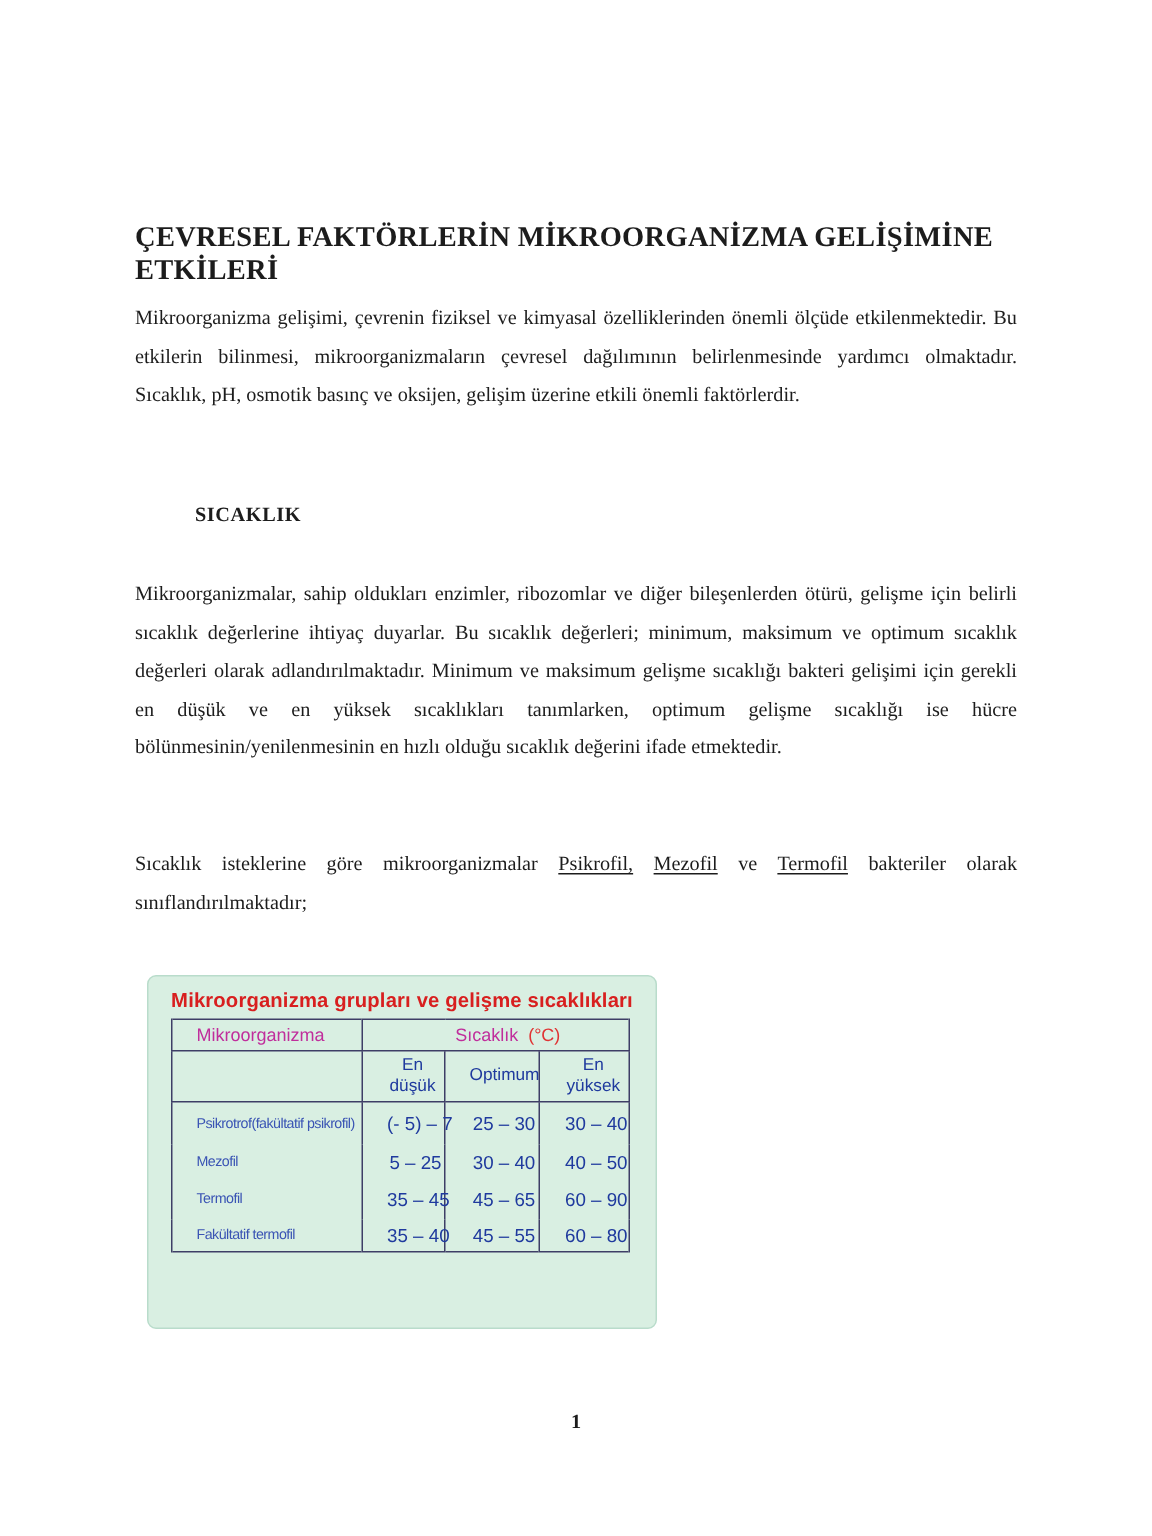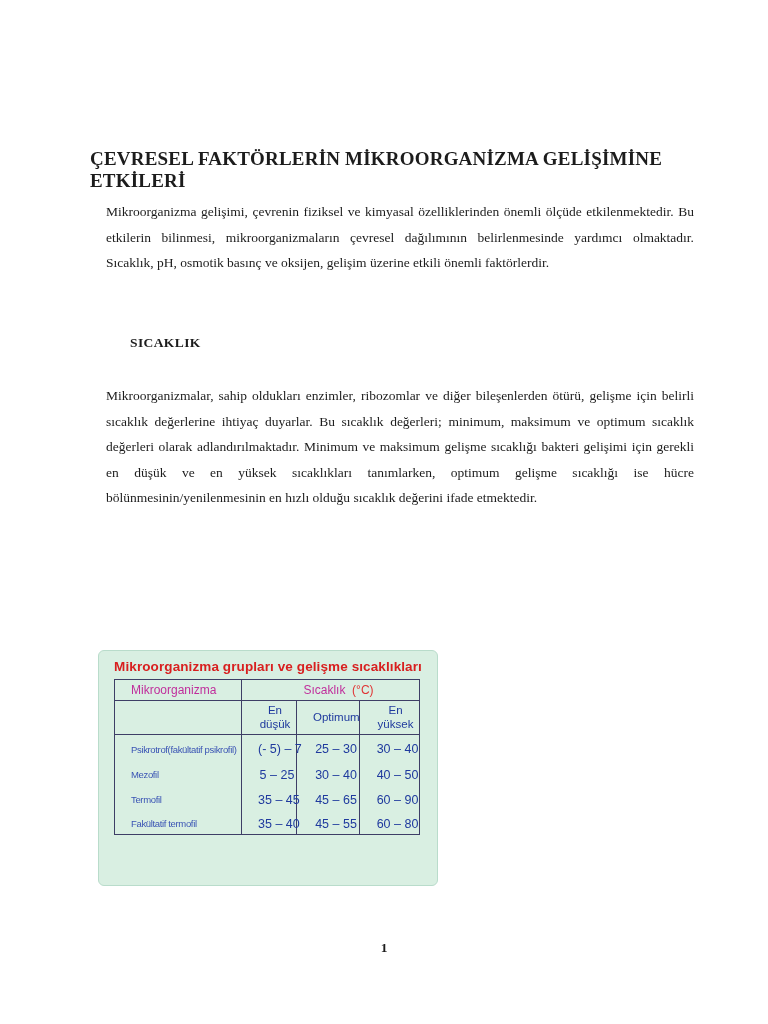--- a/index.html
+++ b/index.html
@@ -29,21 +29,20 @@
     font-size:13px;letter-spacing:0.2px;
   }
   .doc-title{
     position:absolute;top:148px;left:90px;right:104px;
     font-size:19px;font-weight:bold;letter-spacing:0.2px;
   }
   .body-par{
     position:absolute;left:90px;width:588px;
     font-size:13.5px;line-height:25.5px;
     text-align:justify;
-    margin-left:16px;
   }
   .p1{top:199px;}
   .section-heading{
     position:absolute;top:335px;left:90px;
     font-size:13.5px;font-weight:bold;letter-spacing:0.4px;margin-left:40px;
   }
   .p2{top:383px;}
   .p3{top:563px;}
   .u{text-decoration:underline;text-underline-offset:2px;}
   
@@ -126,20 +125,21 @@
 
 
   <div class="doc-title">ÇEVRESEL FAKTÖRLERİN MİKROORGANİZMA GELİŞİMİNE ETKİLERİ</div>
 
   <div class="body-par p1">Mikroorganizma gelişimi, çevrenin fiziksel ve kimyasal özelliklerinden önemli ölçüde etkilenmektedir. Bu etkilerin bilinmesi, mikroorganizmaların çevresel dağılımının belirlenmesinde yardımcı olmaktadır. Sıcaklık, pH, osmotik basınç ve oksijen, gelişim üzerine etkili önemli faktörlerdir.</div>
 
   <div class="section-heading">SICAKLIK</div>
 
   <div class="body-par p2">Mikroorganizmalar, sahip oldukları enzimler, ribozomlar ve diğer bileşenlerden ötürü, gelişme için belirli sıcaklık değerlerine ihtiyaç duyarlar. Bu sıcaklık değerleri; minimum, maksimum ve optimum sıcaklık değerleri olarak adlandırılmaktadır. Minimum ve maksimum gelişme sıcaklığı bakteri gelişimi için gerekli en düşük ve en yüksek sıcaklıkları tanımlarken, optimum gelişme sıcaklığı ise hücre bölünmesinin/yenilenmesinin en hızlı olduğu sıcaklık değerini ifade etmektedir.</div>
 
+  <div class="body-par p3"><span>Sıcaklık isteklerine göre mikroorganizmalar </span><span class="u">Psikrofil,</span><span> </span><span class="u">Mezofil</span><span> ve </span><span class="u">Termofil</span><span> bakteriler olarak sınıflandırılmaktadır;</span></div>
 
   <div class="table-fig">
     <div class="table-title">Mikroorganizma grupları ve gelişme sıcaklıkları</div>
     <table class="temp">
       <colgroup>
           <col class="c1">
           <col class="c2">
           <col class="c3">
           <col class="c4">
         </colgroup>

